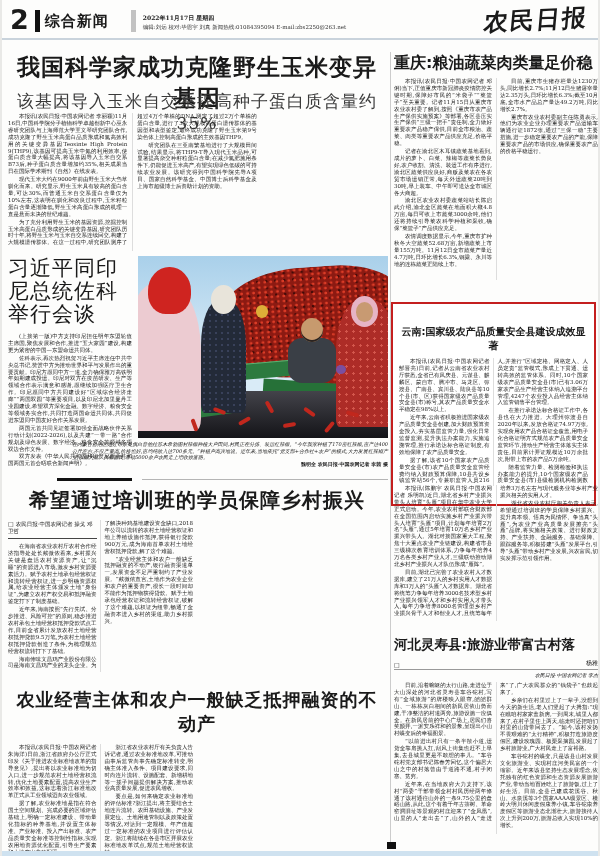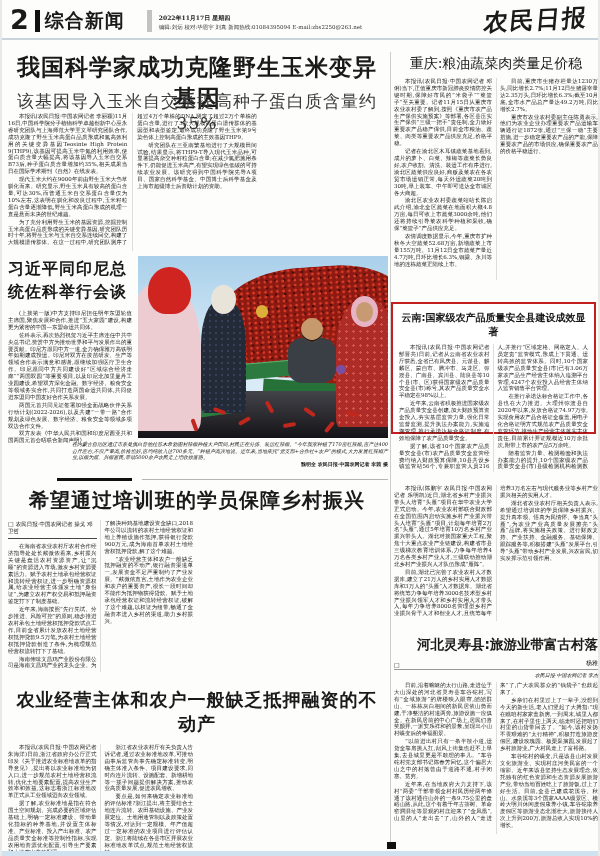--- a/index.html
+++ b/index.html
@@ -2,38 +2,38 @@
 <html><head>
 <meta charset="utf-8">
 <style>
   html,body{margin:0;padding:0;}
   body{width:600px;height:856px;background:#f4f4f2;font-family:"DejaVu Serif",serif;color:#1a1a1a;position:relative;overflow:hidden;}
   .page{position:absolute;inset:0;background:#fdfdfc;border-left:2px solid #e9e9e7;border-right:2px solid #e9e9e7;}
   
   .hdr{position:absolute;top:4px;left:8px;right:10px;height:32px;display:flex;align-items:center;}
   .pagenum{font-size:27px;font-weight:bold;font-family:"DejaVu Sans",sans-serif;line-height:30px;}
   .secbar{width:5px;height:22px;background:#111;margin:2px 5px 0 6px;}
-  .sectitle{font-size:19px;font-weight:bold;font-family:"DejaVu Sans",sans-serif;letter-spacing:1px;margin-top:2px;}
+  .sectitle{font-size:15px;font-weight:bold;font-family:"DejaVu Sans",sans-serif;letter-spacing:1px;margin-top:2px;}
   .metabar{width:5px;height:22px;background:#c2c2c2;margin:2px 7px 0 22px;}
   .meta{display:flex;flex-direction:column;justify-content:center;margin-top:3px;}
   .meta .l1{font-size:6px;font-weight:bold;line-height:10px;color:#222;}
   .meta .l2{font-size:5.5px;line-height:8px;color:#333;}
   .masthead{margin-left:auto;font-size:24px;font-weight:bold;font-family:"DejaVu Serif",serif;transform:rotate(-3deg) skewX(-8deg);letter-spacing:2px;}
   .hdr-rule{position:absolute;top:38px;left:0;right:0;height:2px;background:#c9d3dc;}
   
   .bp{font-size:5.5px;line-height:6.9px;text-align:justify;text-indent:2em;margin:0 0 1px 0;color:#1c1c1c;}
   .cols{column-fill:auto;overflow:hidden;column-rule:1px solid #ddd;}
   h1,h2,h3{margin:0;font-family:"DejaVu Sans",sans-serif;}
   
   .corn-h{position:absolute;top:52px;left:6px;width:378px;text-align:center;font-size:23px;font-weight:bold;letter-spacing:1px;}
   .corn-sub{position:absolute;top:90px;left:6px;width:378px;text-align:center;font-size:17px;color:#3a3a3a;letter-spacing:1px;font-family:"DejaVu Serif",serif;}
   .corn-body{position:absolute;top:113px;left:6px;width:378px;height:138px;columns:3;column-gap:10px;}
   
   .xi{position:absolute;top:257px;left:6px;width:124px;}
-  .xi h2{font-size:16px;line-height:23px;font-weight:bold;letter-spacing:1px;}
+  .xi h2{font-size:21px;line-height:23px;font-weight:normal;letter-spacing:1px;}
   .xi .xbody{margin-top:7px;height:166px;overflow:hidden;}
   
   .photo{position:absolute;top:256px;left:136px;width:250px;height:182px;background:linear-gradient(#a9d0ea,#d9ebf7 55%);overflow:hidden;}
   .pile{position:absolute;top:6%;left:32%;width:76%;height:60%;border-radius:45% 38% 28% 40%;transform:rotate(-4deg);
     background-color:#8c1a12;
     background-image:radial-gradient(circle at 30% 40%,rgba(224,62,40,.95) 1.2px,transparent 1.7px),radial-gradient(circle at 70% 60%,rgba(52,8,6,.85) 1px,transparent 1.5px);
     background-size:6px 5px,9px 7px;}
   .pile2{position:absolute;top:40%;right:-4%;width:40%;height:38%;border-radius:40%;transform:rotate(6deg);
     background-color:#941d13;background-image:radial-gradient(circle at 40% 40%,rgba(220,60,40,.9) 1.1px,transparent 1.6px);background-size:6px 5px;}
   .bed{position:absolute;bottom:0;left:0;width:100%;height:26%;background:linear-gradient(#43434a,#141418);}
@@ -67,30 +67,30 @@
   .byline1{font-size:5.5px;border-bottom:1px solid #444;padding-bottom:3px;margin-bottom:4px;text-indent:0;display:block;}
   .byline1 .bx{font-size:6px;margin-right:2px;}
   
   .zhe{position:absolute;top:688px;left:6px;width:378px;}
   .zhe h2{text-align:center;font-size:18px;font-weight:bold;letter-spacing:1px;}
   .zhe .zbody{margin-top:8px;height:122px;columns:4;column-gap:8px;}
   
   .vdiv{position:absolute;left:388px;top:52px;height:792px;width:1px;background:#ccc;}
   .vdiv-end{position:absolute;left:385px;top:842px;width:9px;height:7px;background:#111;}
   .cq{position:absolute;top:54px;left:392px;width:204px;}
-  .cq h2{text-align:center;font-size:14px;line-height:18px;font-weight:normal;}
+  .cq h2{font-size:16px;line-height:18px;font-weight:bold;}
   .cq .cbody{margin-top:6px;height:202px;columns:2;column-gap:8px;}
-  .yn{position:absolute;top:302px;left:389px;width:205px;height:132px;border:2px solid #c41f1f;background:#fff;box-sizing:border-box;padding:5px 6px;}
+  .yn{position:absolute;top:302px;left:389px;width:205px;height:204px;border:2px solid #c41f1f;background:#fff;box-sizing:border-box;padding:19px 6px;}
   .yn h2{text-align:center;font-size:10px;font-weight:bold;letter-spacing:0;margin:2px 0 5px;}
   .yn .ybody{height:128px;columns:2;column-gap:8px;}
   .hb{position:absolute;top:480px;left:392px;width:204px;}
   .hb h2{text-align:center;font-size:9.5px;font-weight:bold;}
   .hb .hbody{margin-top:5px;height:136px;columns:2;column-gap:8px;}
   .he{position:absolute;top:636px;left:392px;width:204px;}
-  .he h2{text-align:right;font-size:13.5px;font-weight:bold;}
+  .he h2{text-align:left;font-size:13.5px;font-weight:bold;}
   .he .bylrow{display:flex;justify-content:space-between;align-items:flex-end;font-size:6px;margin-top:5px;border-bottom:1px solid #999;padding-bottom:1px;}
   .he .rep{text-align:right;font-size:5px;font-style:italic;margin-top:2px;}
   .he .ebody{margin-top:4px;height:152px;columns:2;column-gap:8px;}
   .bottom-strip{position:absolute;left:0;right:0;bottom:0;height:5px;background:#cfe2f0;}
 </style>
 </head>
 <body>
 
 <div class="page">
 

